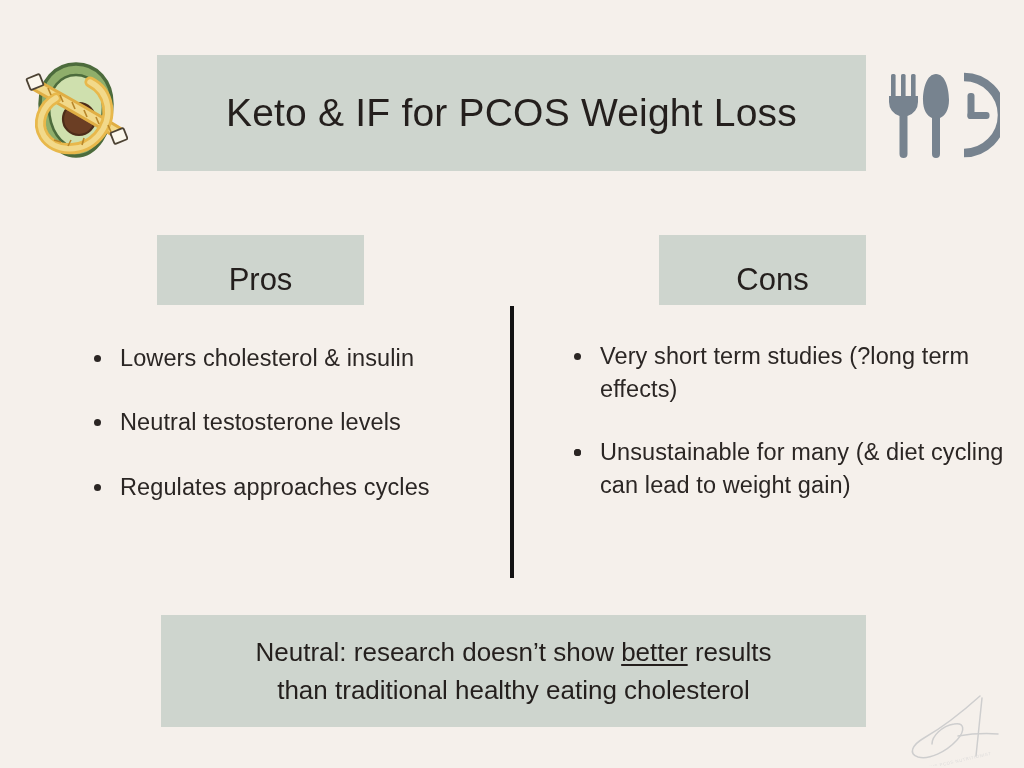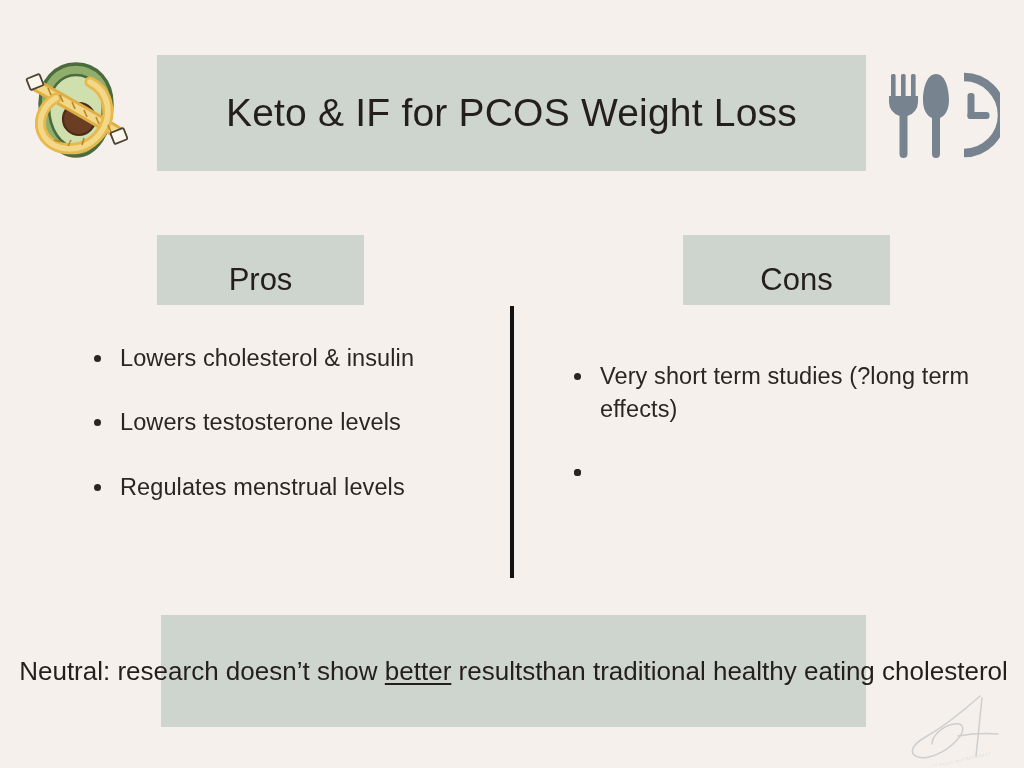--- a/index.html
+++ b/index.html
@@ -66,21 +66,21 @@
   }
 
   
   #pros-box {
     left: 157px;
     top: 235px;
     width: 207px;
     height: 70px;
   }
   #cons-box {
-    left: 683px;
+    left: 659px;
     top: 235px;
     width: 207px;
     height: 70px;
     padding-left: 20px;
   }
   .col-head-text {
     font-size: 31px;
     font-weight: 300;
     color: #241F1D;
     margin-top: 20px;
@@ -116,39 +116,39 @@
   .bullet-item {
     position: relative;
     padding-left: 36px;
     font-size: 23.5px;
     font-weight: 300;
     line-height: 1.42;
     color: #2B2624;
     letter-spacing: 0.1px;
   }
   #pros-list .bullet-item { margin-bottom: 31px; }
-  #cons-list .bullet-item { margin-bottom: 29px; margin-top: 20px; }
+  #cons-list .bullet-item { margin-bottom: 29px; }
   .bullet-item:last-child { margin-bottom: 0; }
   .bullet-dot {
     position: absolute;
     left: 10px;
     top: 13px;
     width: 7px;
     height: 7px;
     border-radius: 50%;
     background: #2B2624;
   }
 
   
   #neutral-box {
     left: 161px;
     top: 615px;
     width: 705px;
     height: 112px;
-    flex-direction: row;
+    flex-direction: column;
     padding: 0 24px;
   }
   .neutral-line {
     font-size: 26px;
     font-weight: 300;
     color: #241F1D;
     text-align: center;
     line-height: 1.48;
     white-space: nowrap;
   }
@@ -237,38 +237,39 @@
 
   <div id="divider"></div>
 
   <ul class="bullet-list" id="pros-list">
     <li class="bullet-item">
       <span class="bullet-dot"></span>
       <span>Lowers cholesterol &amp; insulin</span>
     </li>
     <li class="bullet-item">
       <span class="bullet-dot"></span>
-      <span>Lowers testosterone levels</span>
-    </li>
-    <li class="bullet-item">
-      <span class="bullet-dot"></span>
-      <span>Regulates menstrual levels</span>
+      <span>Neutral testosterone levels</span>
+    </li>
+    <li class="bullet-item">
+      <span class="bullet-dot"></span>
+      <span>Regulates approaches cycles</span>
     </li>
   </ul>
 
   <ul class="bullet-list" id="cons-list">
     <li class="bullet-item">
       <span class="bullet-dot"></span>
       <span>Very short term studies (?long term effects)</span>
     </li>
     <li class="bullet-item">
       <span class="bullet-dot"></span>
     </li>
     <li class="bullet-item">
       <span class="bullet-dot"></span>
+      <span>Unsustainable for many (&amp; diet cycling can lead to weight gain)</span>
     </li>
   </ul>
 
   <div class="sage-box" id="neutral-box">
     <div class="neutral-line">
       <span>Neutral: research doesn’t show </span><span class="underline-word">better</span><span> results</span>
     </div>
     <div class="neutral-line">than traditional healthy eating cholesterol</div>
   </div>
 

